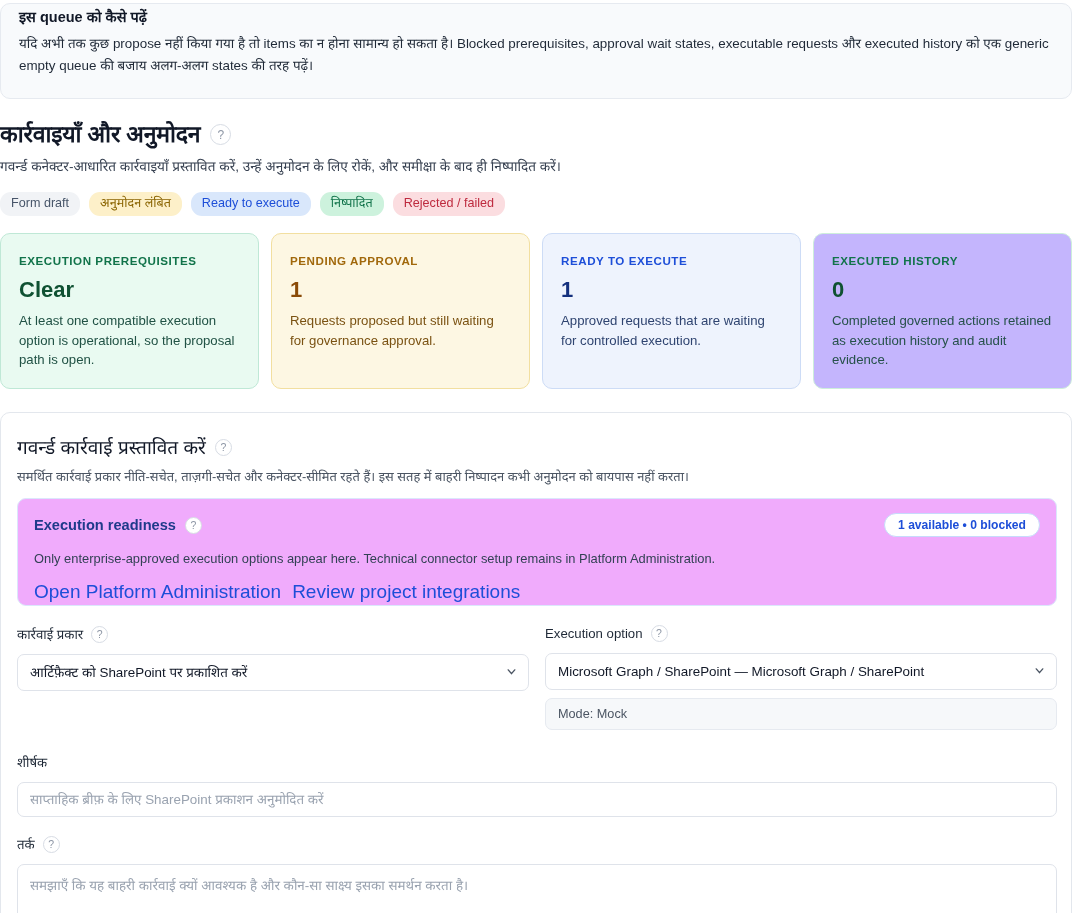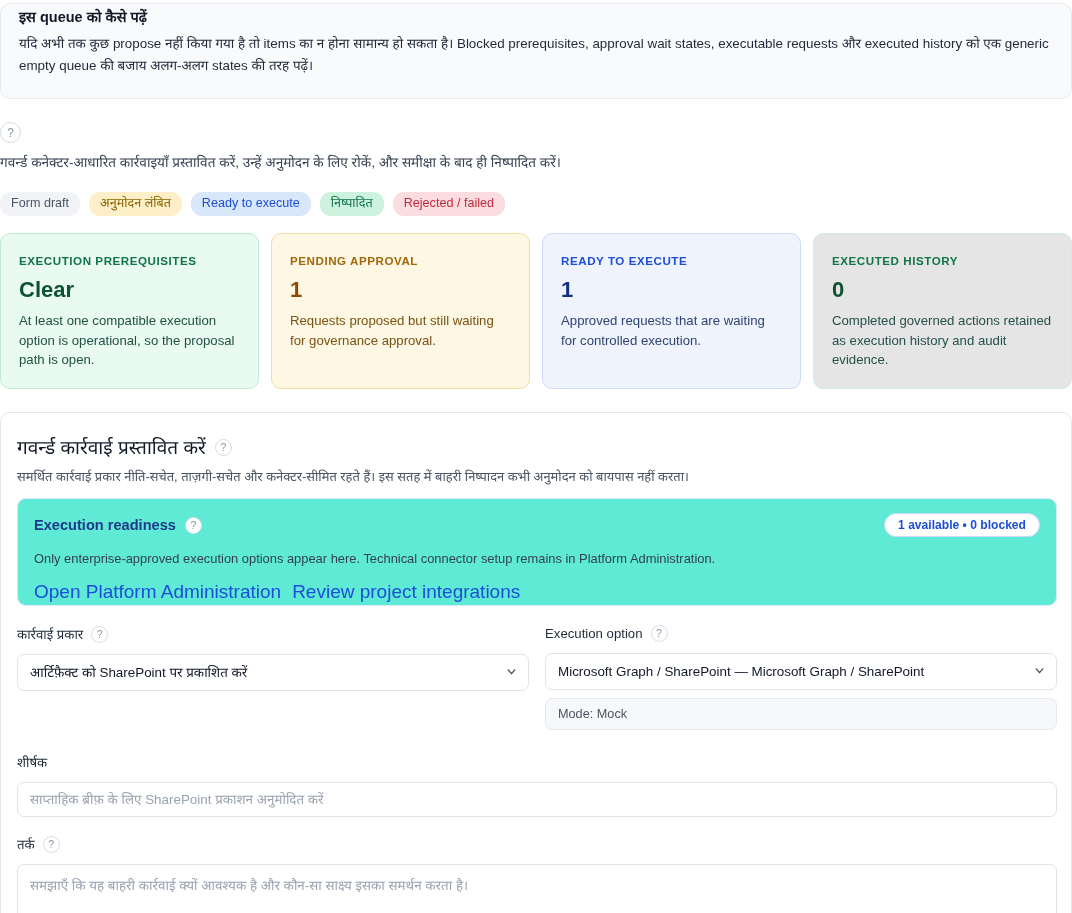--- a/index.html
+++ b/index.html
@@ -82,21 +82,21 @@
   }
   .card-title { font-size: 19px; font-weight: normal; color: #111827; }
   .card-sub {
     position: absolute; left: 16px; top: 55px; width: 1030px;
     font-size: 12.9px; color: #4b5563; line-height: 1.4;
   }
 
   
   .ready {
     position: absolute; left: 16px; top: 85px; width: 1040px; height: 108px;
-    background: #5eead4; border: 1px solid #dbe7fb; border-radius: 9px;
+    background: #f0abfc; border: 1px solid #dbe7fb; border-radius: 9px;
     padding: 14px 16px;
   }
   .ready-head { display: flex; align-items: center; justify-content: space-between; }
   .ready-title-row { display: flex; align-items: center; gap: 9px; }
   .ready-title { font-size: 14.6px; font-weight: bold; color: #1e3a8a; }
   .pill {
     border: 1px solid #c7dafb; background: #ffffff; border-radius: 13px;
     padding: 4px 13px; font-size: 12.1px; color: #1d4ed8; white-space: nowrap; font-weight: bold;
   }
   .ready-body { margin-top: 13px; font-size: 12.9px; color: #334155; line-height: 1.4; }
@@ -147,20 +147,21 @@
 
 <div class="page">
 
   <div class="panel-note">
     <div class="note-title">इस queue को कैसे पढ़ें</div>
     <div class="note-body">यदि अभी तक कुछ propose नहीं किया गया है तो items का न होना सामान्य हो सकता है। Blocked prerequisites, approval wait states, executable requests और executed history को एक generic empty queue की बजाय अलग-अलग states की तरह पढ़ें।</div>
   </div>
 
   <div class="sec-head">
     <div class="sec-title-row">
+      <div class="sec-title">कार्रवाइयाँ और अनुमोदन</div>
       <div class="help">?</div>
     </div>
     <div class="sec-sub">गवर्न्ड कनेक्टर-आधारित कार्रवाइयाँ प्रस्तावित करें, उन्हें अनुमोदन के लिए रोकें, और समीक्षा के बाद ही निष्पादित करें।</div>
   </div>
 
   <div class="badges">
     <span class="badge" style="background: rgb(241, 243, 246); color: rgb(71, 85, 105);">Form draft</span>
     <span class="badge" style="background: rgb(253, 240, 201); color: rgb(138, 100, 0);">अनुमोदन लंबित</span>
     <span class="badge" style="background: rgb(217, 231, 251); color: rgb(29, 78, 216);">Ready to execute</span>
     <span class="badge" style="background: rgb(205, 242, 221); color: rgb(17, 115, 74);">निष्पादित</span>
@@ -176,21 +177,21 @@
     <div class="stat" style="background: rgb(253, 247, 227); border-color: rgb(242, 223, 160);">
       <div class="label" style="color: rgb(161, 104, 11);">PENDING APPROVAL</div>
       <div class="value" style="color: rgb(138, 75, 8);">1</div>
       <div class="desc" style="color: rgb(122, 82, 18);">Requests proposed but still waiting for governance approval.</div>
     </div>
     <div class="stat" style="background: rgb(238, 243, 253); border-color: rgb(205, 220, 246);">
       <div class="label" style="color: rgb(29, 78, 216);">READY TO EXECUTE</div>
       <div class="value" style="color: rgb(20, 48, 126);">1</div>
       <div class="desc" style="color: rgb(47, 68, 112);">Approved requests that are waiting for controlled execution.</div>
     </div>
-    <div class="stat" style="background: #e5e5e5; border-color: rgb(205, 238, 219);">
+    <div class="stat" style="background: #c4b5fd; border-color: rgb(205, 238, 219);">
       <div class="label" style="color: rgb(17, 115, 74);">EXECUTED HISTORY</div>
       <div class="value" style="color: rgb(15, 81, 50);">0</div>
       <div class="desc" style="color: rgb(38, 81, 74);">Completed governed actions retained as execution history and audit evidence.</div>
     </div>
   </div>
 
   <div class="card">
 
     <div class="card-title-row">
       <div class="card-title">गवर्न्ड कार्रवाई प्रस्तावित करें</div>

